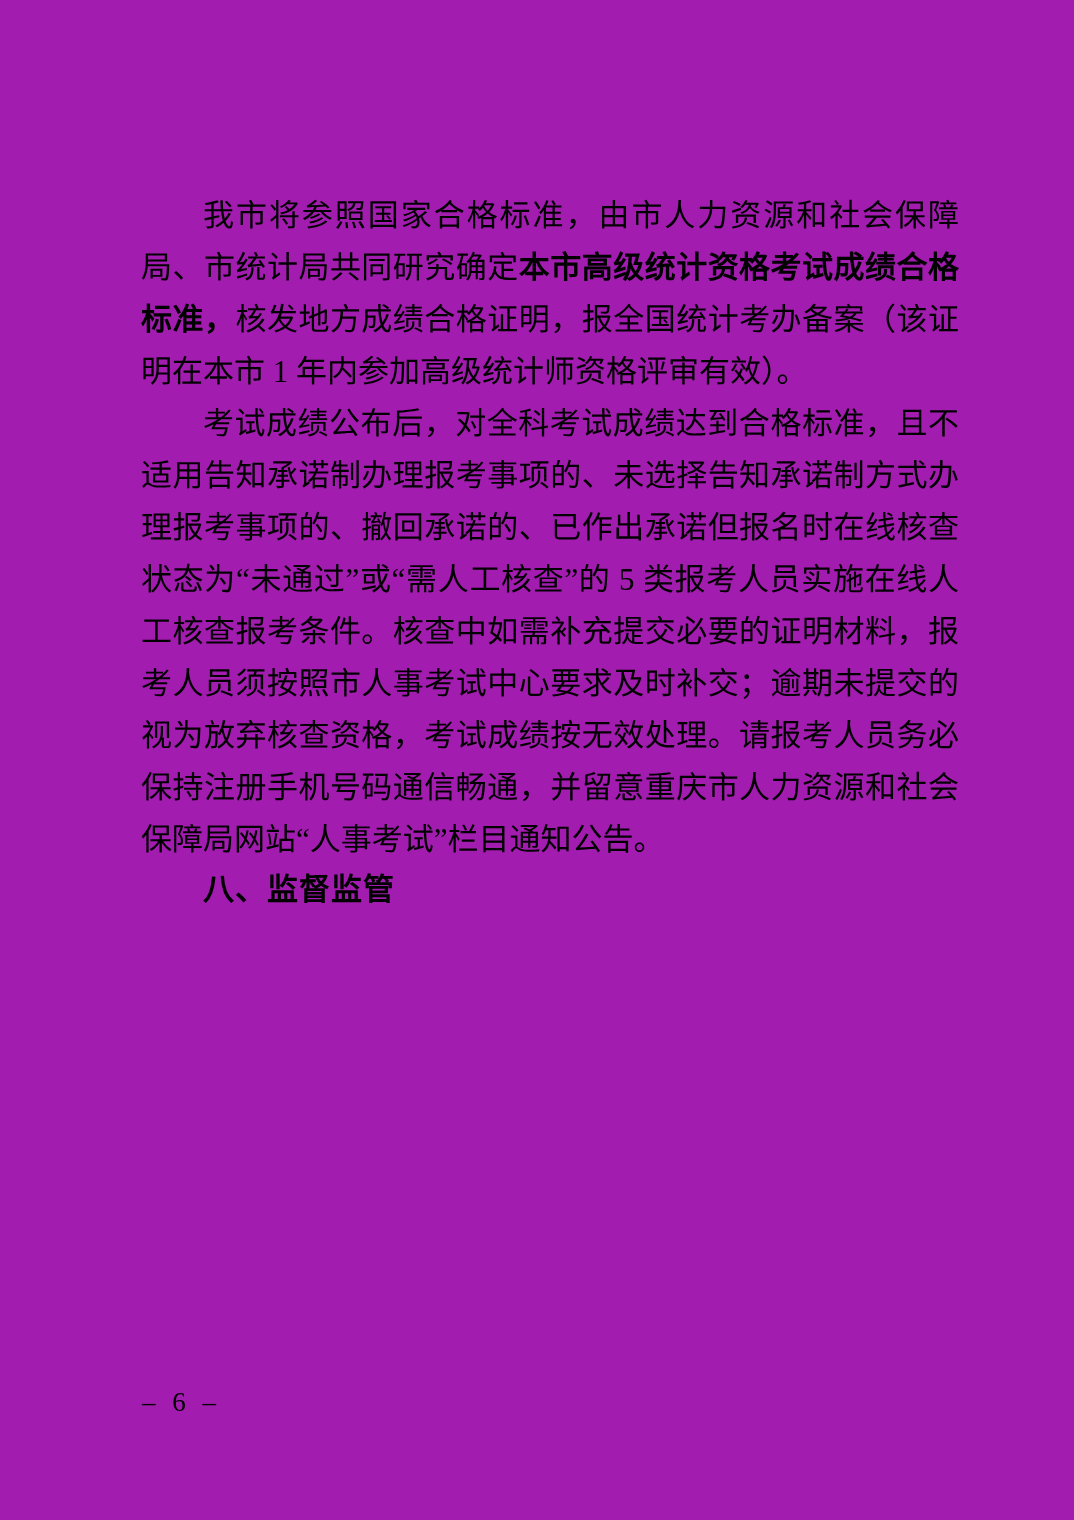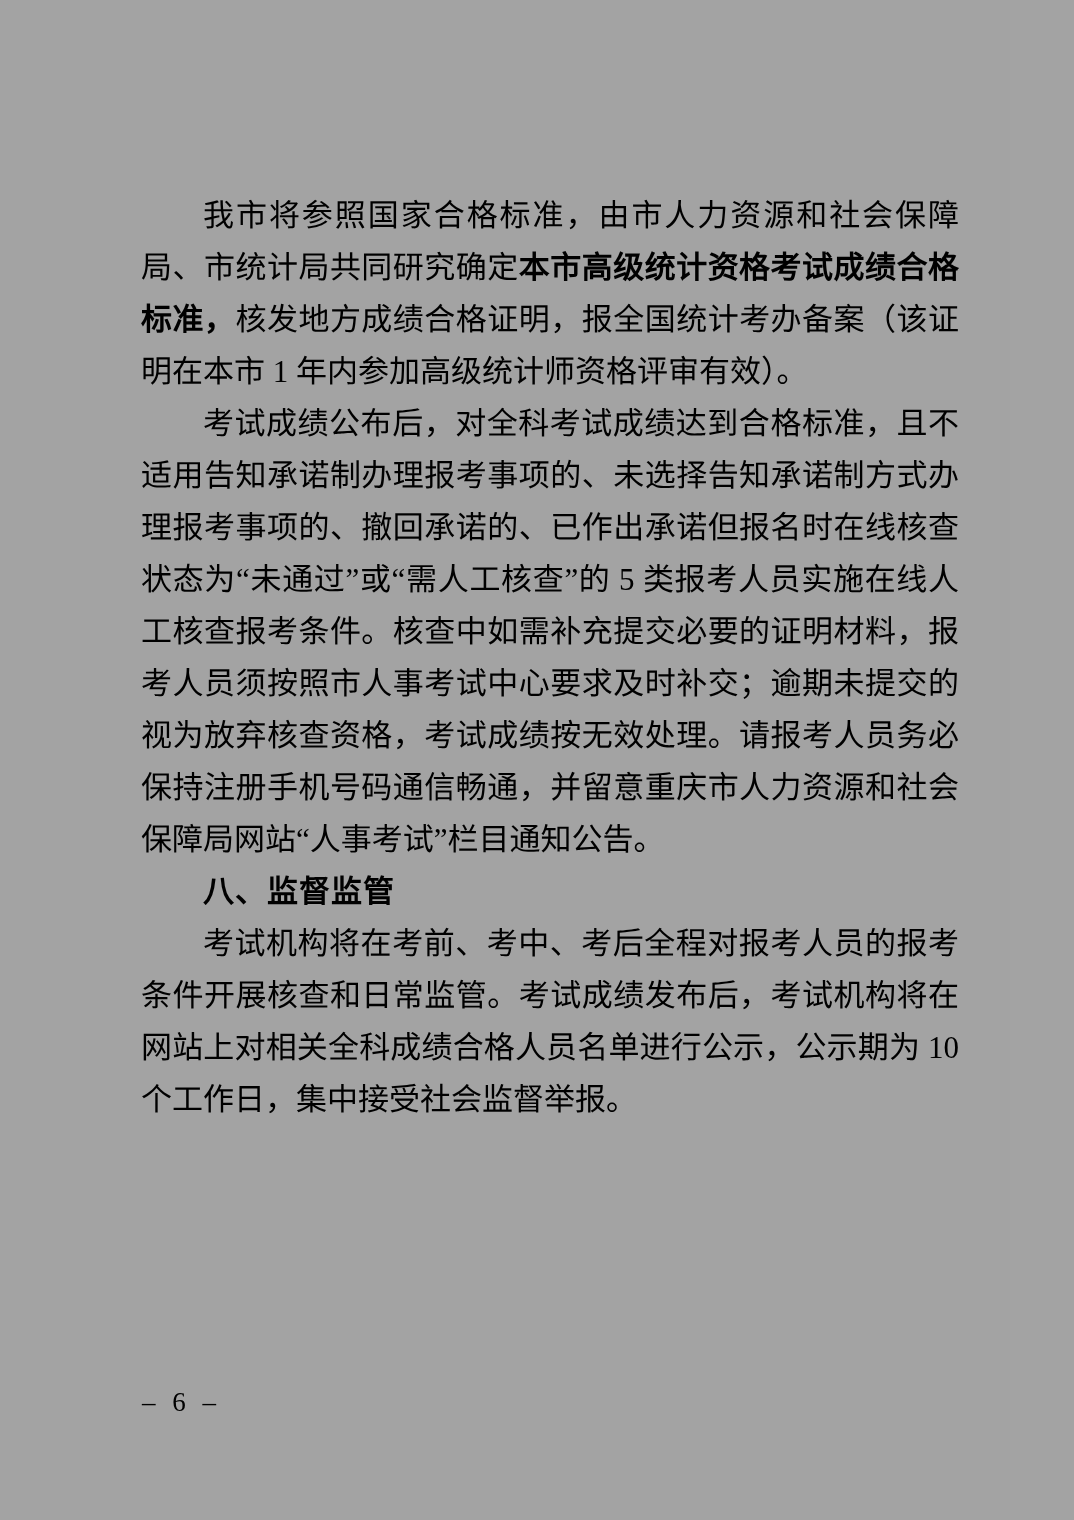--- a/index.html
+++ b/index.html
@@ -4,21 +4,21 @@
 <style>
   html, body {
     margin: 0;
     padding: 0;
     background: #ffffff;
   }
   .page {
     position: relative;
     width: 1074px;
     height: 1520px;
-    background: #a3a3a3;
+    background: #a21caf;
     color: #000000;
     font-family: "Liberation Serif", serif;
     overflow: hidden;
   }
   .doc-body {
     position: absolute;
     left: 141px;
     top: 190px;
     width: 818px;
     font-size: 31px;
@@ -31,21 +31,21 @@
     padding: 0;
     text-indent: 2em;
   }
   .bold-run {
     font-weight: bold;
   }
   .heading-kai {
     font-weight: normal;
   }
   .heading-hei {
-    font-family: Liberation Serif, serif;
+    font-family: Liberation Mono, monospace;
     font-weight: bold;
     letter-spacing: 1px;
   }
   .page-number {
     position: absolute;
     left: 142px;
     top: 1382px;
     font-size: 27px;
     line-height: 40px;
     word-spacing: 10px;
@@ -60,18 +60,17 @@
 
     <p><span>我市将参照国家合格标准，由市人力资源和社会保障局、市统计局共同研究确定</span><span class="bold-run">本市高级统计资格考试成绩合格标准，</span><span>核发地方成绩合格证明，报全国统计考办备案（该证明在本市 1 年内参加高级统计师资格评审有效）。</span></p>
 
 
 
 
     <p>考试成绩公布后，对全科考试成绩达到合格标准，且不适用告知承诺制办理报考事项的、未选择告知承诺制方式办理报考事项的、撤回承诺的、已作出承诺但报名时在线核查状态为“未通过”或“需人工核查”的 5 类报考人员实施在线人工核查报考条件。核查中如需补充提交必要的证明材料，报考人员须按照市人事考试中心要求及时补交；逾期未提交的视为放弃核查资格，考试成绩按无效处理。请报考人员务必保持注册手机号码通信畅通，并留意重庆市人力资源和社会保障局网站“人事考试”栏目通知公告。</p>
 
     <p class="heading-hei">八、监督监管</p>
 
-    <p>考试机构将在考前、考中、考后全程对报考人员的报考条件开展核查和日常监管。考试成绩发布后，考试机构将在网站上对相关全科成绩合格人员名单进行公示，公示期为 10 个工作日，集中接受社会监督举报。</p>
 
   </div>
 
   <div class="page-number">– 6 –</div>
 </div>
 
 </body></html>

